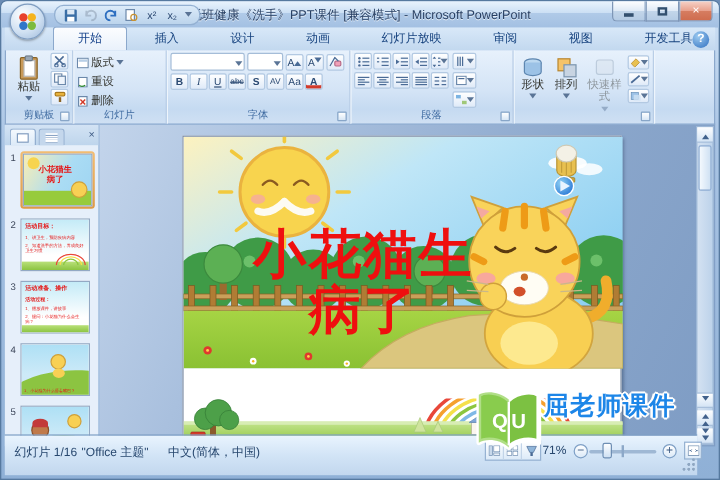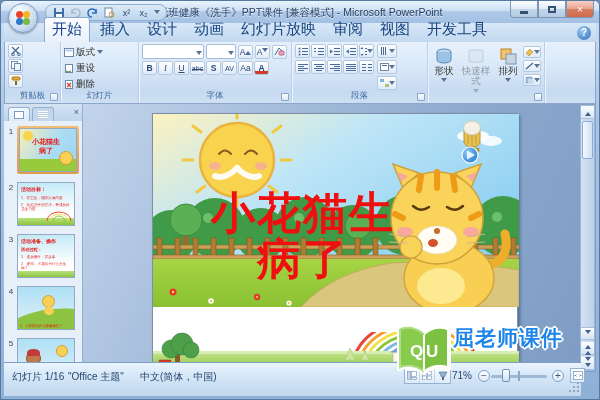--- a/index.html
+++ b/index.html
@@ -29,21 +29,21 @@
   .wbtns { position:absolute; right:5px; top:0; display:flex; z-index:20; }
   .wbtn { width:28px; height:17px; border:1px solid #7e96b6; border-top:none; display:flex; align-items:center; justify-content:center;
           background:linear-gradient(#fdfeff,#dfeaf6 50%,#c3d6ea 51%,#b4cbe4); color:#33506f; font-size:10px; }
   .wbtn:first-child { border-radius:0 0 0 4px; }
   .wbtn:last-child  { border-radius:0 0 4px 0; background:linear-gradient(#f6d2c8,#e8a08c 50%,#d67d61 51%,#cf6c4e); color:#fff; }
   .minbar { width:8px; height:3px; background:#33506f; margin-top:6px; }
   .maxbox { width:8px; height:7px; border:2px solid #33506f; }
   
   .tabrow { position:absolute; left:3px; right:3px; top:22px; height:19px;
             background:linear-gradient(#d8e8f8,#c2d8ef); display:flex; align-items:flex-end; padding-left:40px; gap:3px; }
-  .rtab { font-size:15px; color:#17437f; padding:2px 7px 3px; white-space:nowrap; }
+  .rtab { font-size:10px; color:#17437f; padding:2px 20px 3px; white-space:nowrap; }
   .rtab.active { background:linear-gradient(#fcfdff,#e9f1fb 60%,#dcе9f7); background:linear-gradient(#fcfdff,#e9f1fb);
                  border:1px solid #8ba8cc; border-bottom:none; border-radius:3px 3px 0 0; color:#15428b; }
   .helpbtn { position:absolute; right:8px; top:25px; width:14px; height:14px; border-radius:50%; text-align:center;
              background:radial-gradient(circle at 35% 30%,#9ccaf0,#2f6fc0); color:#fff; font-size:10px; line-height:14px; font-weight:bold; }
   
   .ribbon { position:absolute; left:3px; right:3px; top:41px; height:62px;
             background:linear-gradient(#e7f1fc,#d4e4f6 55%,#c5daf1 80%,#cfe0f3);
             border:1px solid #8ba8cc; border-top:none; display:flex; }
   .rgroup { position:relative; padding:2px 3px 13px; border-right:1px solid #b9cee7; box-shadow:1px 0 0 #eef5fc; }
   .glabel { position:absolute; left:0; right:0; bottom:1px; text-align:center; font-size:8.5px; color:#3e6aa0; }
@@ -187,20 +187,29 @@
     <span class="rtab">审阅</span>
     <span class="rtab">视图</span>
     <span class="rtab">开发工具</span>
   </div>
   <div class="helpbtn">?</div>
 
   <div class="ribbon">
 
     <div class="rgroup" style="width:56px">
       <div class="clipgrid">
+        <div class="bigbtn" style="width:32px">
+          <svg width="18" height="22" viewBox="0 0 18 22">
+            <rect x="2" y="2" width="14" height="18" rx="1" fill="#c89a5a" stroke="#8a6426"></rect>
+            <rect x="5" y="4.5" width="9" height="13" fill="#fff" stroke="#b9b9b9"></rect>
+            <rect x="6" y="0.5" width="6" height="4" rx="1" fill="#9aa7b4" stroke="#6c7a88"></rect>
+          </svg>
+          <span>粘贴</span>
+            <span class="caret"></span>
+        </div>
         <div class="sidecol">
           <span class="mini">
             <svg width="10" height="10" viewBox="0 0 10 10">
                 <path d="M1,1 L8,8 M8,1 L1,8" stroke="#4a6b96" stroke-width="1.3"></path>
                 <circle cx="2" cy="8.5" r="1.4" fill="none" stroke="#4a6b96"></circle>
                 <circle cx="8" cy="8.5" r="1.4" fill="none" stroke="#4a6b96"></circle>
               </svg>
             </span>
           <span class="mini">
             <svg width="10" height="10" viewBox="0 0 10 10">
@@ -413,33 +422,33 @@
     <div class="rgroup" style="width:117px">
       <div class="clipgrid" style="align-items:flex-start">
         <div class="bigbtn" style="width:30px">
           <svg width="20" height="20" viewBox="0 0 20 20">
             <ellipse cx="10" cy="6" rx="7" ry="3" fill="#bcd8f0" stroke="#5d86b0"></ellipse>
             <path d="M3,6 v8 a7,3 0 0 0 14,0 v-8" fill="#9cc2e6" stroke="#5d86b0"></path>
           </svg>
           <span>形状</span>
             <span class="caret"></span>
         </div>
-        <div class="bigbtn disabled" style="width:40px">
-          <svg width="20" height="20" viewBox="0 0 20 20">
-            <rect x="3" y="4" width="14" height="12" rx="2" fill="#d9e2ec" stroke="#93a6ba"></rect>
-          </svg>
-          <span>快速样式</span>
-            <span class="caret"></span>
-        </div>
         <div class="bigbtn" style="width:30px">
           <svg width="20" height="20" viewBox="0 0 20 20">
             <rect x="3" y="3" width="10" height="10" fill="#f5c36a" stroke="#b8862e"></rect>
             <rect x="8" y="8" width="10" height="10" fill="#c8d4e2" stroke="#7b94ae"></rect>
           </svg>
           <span>排列</span>
+            <span class="caret"></span>
+        </div>
+        <div class="bigbtn disabled" style="width:40px">
+          <svg width="20" height="20" viewBox="0 0 20 20">
+            <rect x="3" y="4" width="14" height="12" rx="2" fill="#d9e2ec" stroke="#93a6ba"></rect>
+          </svg>
+          <span>快速样式</span>
             <span class="caret"></span>
         </div>
         <div class="sidecol" style="gap:2px;padding-top:2px">
           <span class="mini" style="width:18px;height:12px">
               <svg width="9" height="8">
                 <path d="M1,5 l4,-4 3,3 -4,4 z" fill="#e8c050" stroke="#a8781c" stroke-width="0.5"></path>
               </svg>
               <span class="caret"></span>
             </span>
           <span class="mini" style="width:18px;height:12px">

